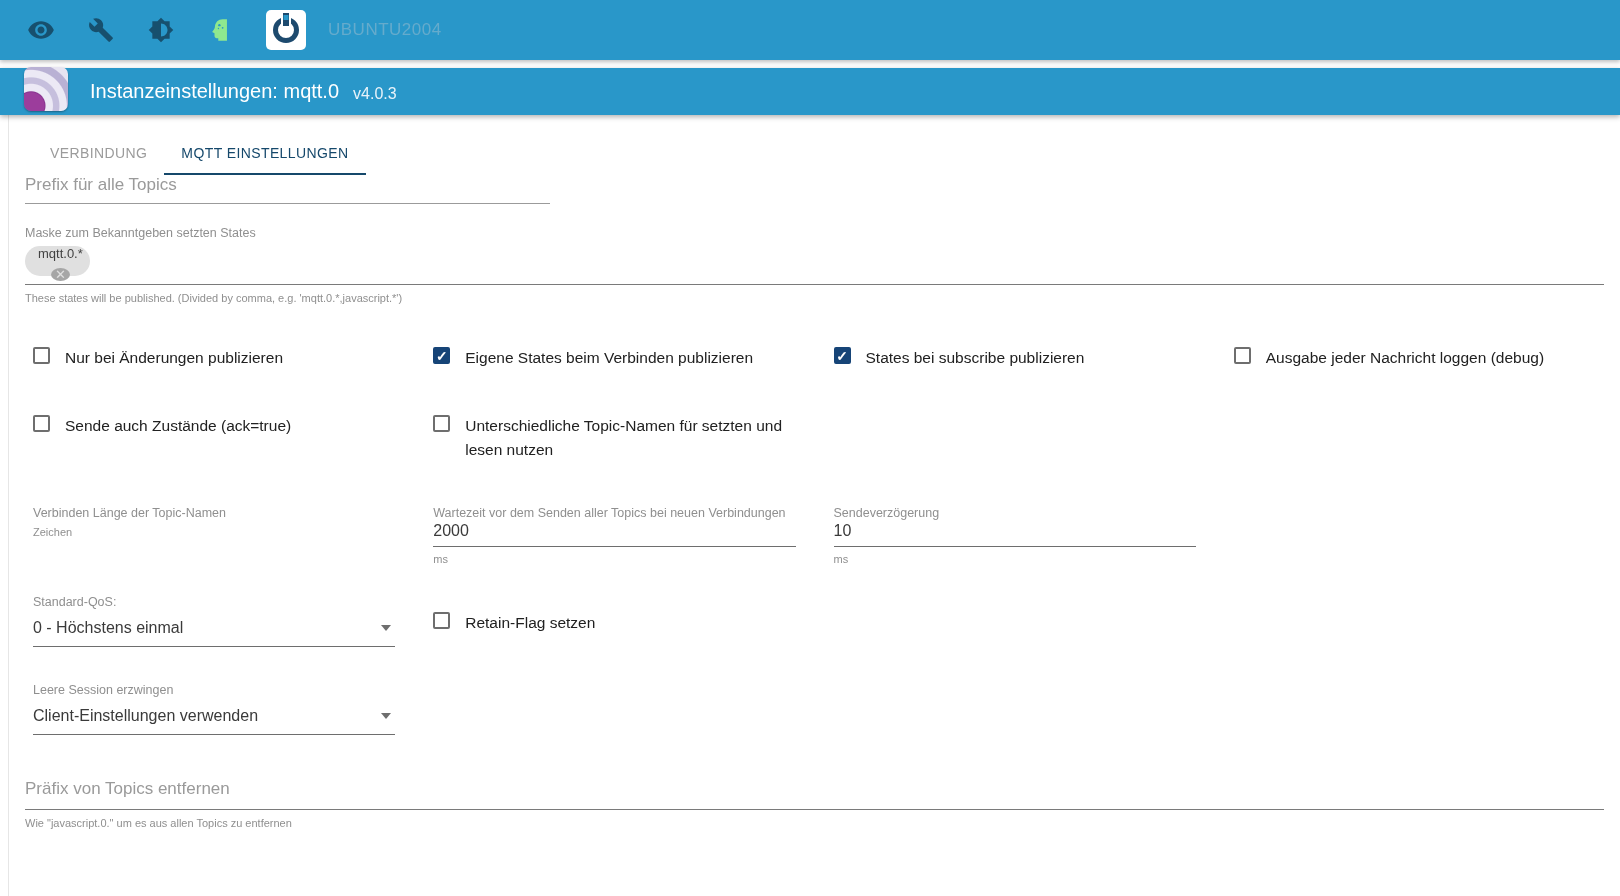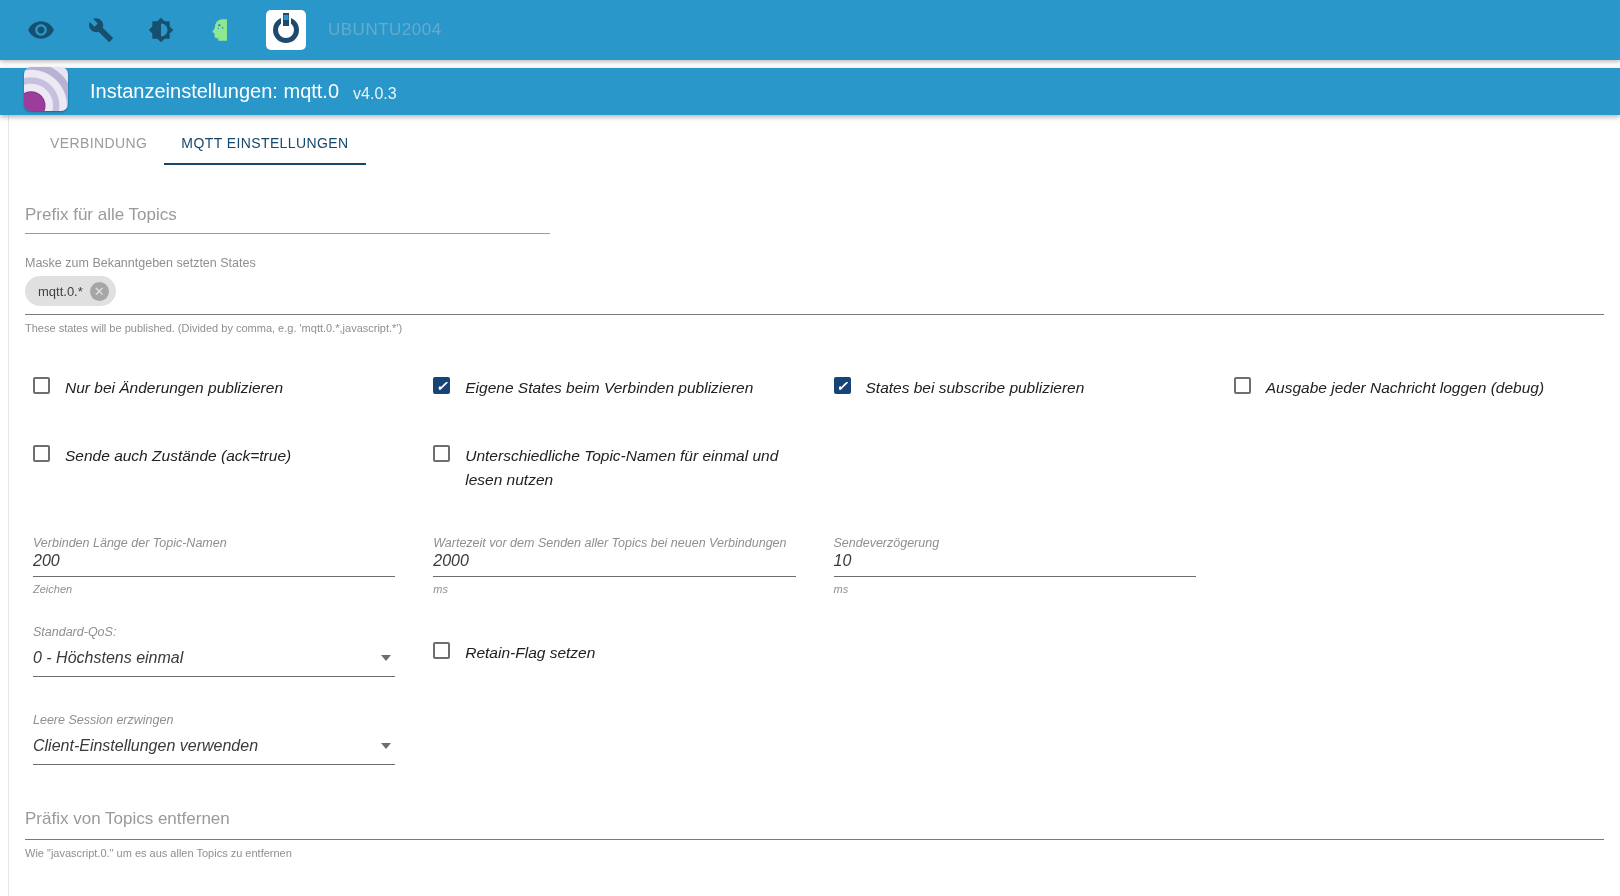--- a/index.html
+++ b/index.html
@@ -42,55 +42,55 @@
         #e7e4f1 82%);
     box-shadow: 0 1px 2px rgba(0,0,0,.35);
   }
   .dialog-title { color: #fff; font-size: 20px; font-weight: 400; margin-left: 22px; }
   .dialog-version { color: #e8f3fa; font-size: 16px; margin-left: 14px; margin-top: 4px; }
 
   
   .dialog-body { margin-left: 8px; border-left: 1px solid #e6e6e6; height: 781px; }
 
   
-  .tabs { display: flex; padding-left: 24px; padding-top: 6px; }
+  .tabs { display: flex; padding-left: 24px; padding-top: 16px; }
   .tab {
     padding: 14px 17px 12px; font-size: 14px; letter-spacing: .4px; cursor: pointer;
     color: #9b9b9b; border-bottom: 2px solid transparent; font-weight: 400;
   }
   .tab.active { color: #15486b; border-bottom-color: #15486b; font-weight: 500; }
 
   .content { padding: 0 16px 0 16px; }
 
   
   .field-label-big { color: #9a9a9a; font-size: 17px; }
   .field-label-sm  { color: #8f8f8f; font-size: 12.5px; }
   .field-helper    { color: #8f8f8f; font-size: 11px; }
   .underline       { border-bottom: 1px solid #7a7a7a; }
   .underline.light { border-bottom-color: #9b9b9b; }
   .field-value     { color: #3a3a3a; font-size: 16px; }
 
-  .prefix-field { margin-top: 40px; width: 525px; }
+  .prefix-field { width: 525px; }
   .prefix-field .line { margin-top: 8px; }
 
   .mask-field { margin-top: 22px; }
   .chip-row { display: flex; align-items: center; margin-top: 6px; padding-bottom: 8px; border-bottom: 1px solid #7a7a7a; }
   .chip {
     display: inline-flex; align-items: center; height: 30px; background: #e0e0e0;
-    border-radius: 16px; padding: 0 7px 0 13px; gap: 7px; cursor: default;
+    border-radius: 16px; padding: 0 7px 0 13px; gap: 7px; cursor: default; flex-direction: column;
   }
   .chip-text { font-size: 13px; color: #424242; }
   .chip-close {
     width: 19px; height: 19px; border-radius: 50%; background: #a6a6a6; color: #e0e0e0;
     display: flex; align-items: center; justify-content: center; font-size: 13px; line-height: 1; cursor: pointer;
   }
   .mask-helper { margin-top: 7px; }
 
   
-  .grid4 { display: grid; grid-template-columns: repeat(4, 1fr); column-gap: 38px; padding: 0 8px; font-style: italic; }
+  .grid4 { display: grid; grid-template-columns: repeat(4, 1fr); column-gap: 38px; padding: 0 8px; }
   .cb-item { display: flex; align-items: flex-start; gap: 15px; cursor: pointer; }
   .cb-box {
     width: 17px; height: 17px; border: 2px solid #6e6e6e; border-radius: 2px;
     flex: 0 0 auto; margin-top: 1px; background: #fff; position: relative;
   }
   .cb-box.checked { background: #164477; border-color: #164477; }
   .cb-box.checked::after {
     content: "✓"; position: absolute; left: 50%; top: 50%; transform: translate(-50%,-52%);
     color: #fff; font-size: 14px; font-weight: bold;
   }
@@ -205,28 +205,27 @@
       </div>
     </div>
 
     <div class="grid4 row-cb2">
       <div class="cb-item">
         <span class="cb-box"></span>
         <span class="cb-label">Sende auch Zustände (ack=true)</span>
       </div>
       <div class="cb-item">
         <span class="cb-box"></span>
-        <span class="cb-label">Unterschiedliche Topic-Namen für einmal und lesen nutzen</span>
+        <span class="cb-label">Unterschiedliche Topic-Namen für setzten und lesen nutzen</span>
       </div>
     </div>
 
     <div class="grid4 row-inputs">
       <div class="tf">
         <div class="tf-label field-label-sm">Verbinden Länge der Topic-Namen</div>
-        <div class="tf-value field-value">200</div>
         <div class="tf-helper field-helper">Zeichen</div>
       </div>
       <div class="tf">
         <div class="tf-label field-label-sm">Wartezeit vor dem Senden aller Topics bei neuen Verbindungen</div>
         <div class="tf-value field-value">2000</div>
         <div class="tf-helper field-helper">ms</div>
       </div>
       <div class="tf">
         <div class="tf-label field-label-sm">Sendeverzögerung</div>
         <div class="tf-value field-value">10</div>

